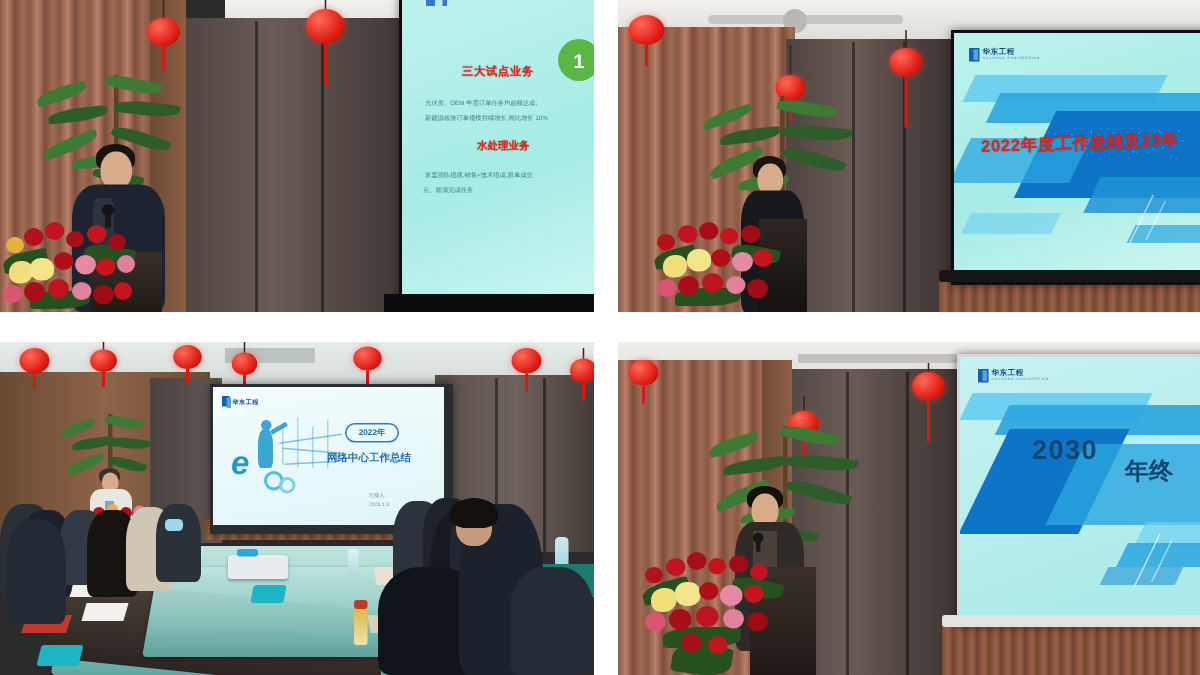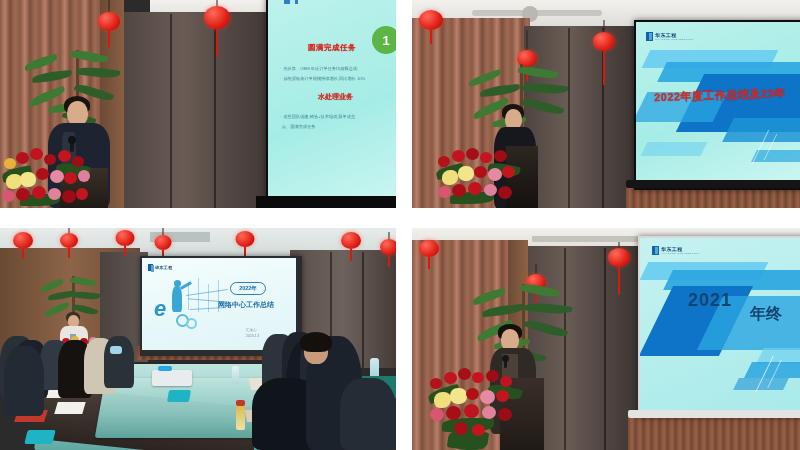--- a/index.html
+++ b/index.html
@@ -169,21 +169,21 @@
     </div>
 
     <div class="screenframe" style="left:266px;top:-4px;width:136px;height:214px;">
       <div class="screen scr-mint" style="left:2px;top:2px;width:132px;height:210px;">
 
         <div style="position:absolute;left:16px;top:-12px;width:14px;height:18px;background:#2b7fc4;"></div>
         <div style="position:absolute;left:22px;top:-12px;width:5px;height:18px;background:#bfe6f5;"></div>
 
         <div class="greencircle" style="left:104px;top:28px;width:28px;height:28px;font-size:13px;">1</div>
 
-        <div class="redtitle" style="left:40px;top:45px;font-size:7.5px;letter-spacing:.5px;">圆满完成任务</div>
+        <div class="redtitle" style="left:40px;top:45px;font-size:7.5px;letter-spacing:.5px;">三大试点业务</div>
 
         <div class="bullet" style="left:12px;top:68px;font-size:4.2px;opacity:.85;">光伏类、OEM 年度订单任务均超额达成;</div>
         <div class="bullet" style="left:12px;top:78px;font-size:4.2px;opacity:.85;">新能源板块订单规模持续增长,同比增长 10%</div>
 
         <div class="redtitle" style="left:50px;top:94px;font-size:7px;">水处理业务</div>
 
         <div class="bullet" style="left:12px;top:116px;font-size:4.2px;opacity:.85;">攻坚团队组建,销售+技术组成,跟单成交</div>
         <div class="slidetext" style="left:14px;top:126px;font-size:4.2px;color:#2e6b7a;opacity:.85;">点、圆满完成任务</div>
       </div>
     </div>
@@ -501,20 +501,20 @@
         <div style="position:absolute;left:134px;top:122px;width:1px;height:28px;background:rgba(255,255,255,.55);transform:skewX(-26deg);"></div>
 
         <div class="logo" style="left:12px;top:8px;">
           <div class="mark"></div>
           <div>
             <div class="lt">华东工程</div>
             <div class="ls">HUADONG ENGINEERING</div>
           </div>
         </div>
 
-        <div class="darktitle" style="left:48px;top:52px;font-size:18px;letter-spacing:1px;">2021</div>
+        <div class="darktitle" style="left:48px;top:52px;font-size:18px;letter-spacing:1px;">2030</div>
         <div class="darktitle" style="left:110px;top:66px;font-size:16px;">年终</div>
       </div>
     </div>
     <div style="position:absolute;left:216px;top:182px;width:180px;height:8px;background:#e3e3e1;border-radius:2px;"></div>
   </div>
 
 </div>
 
 </body></html>

